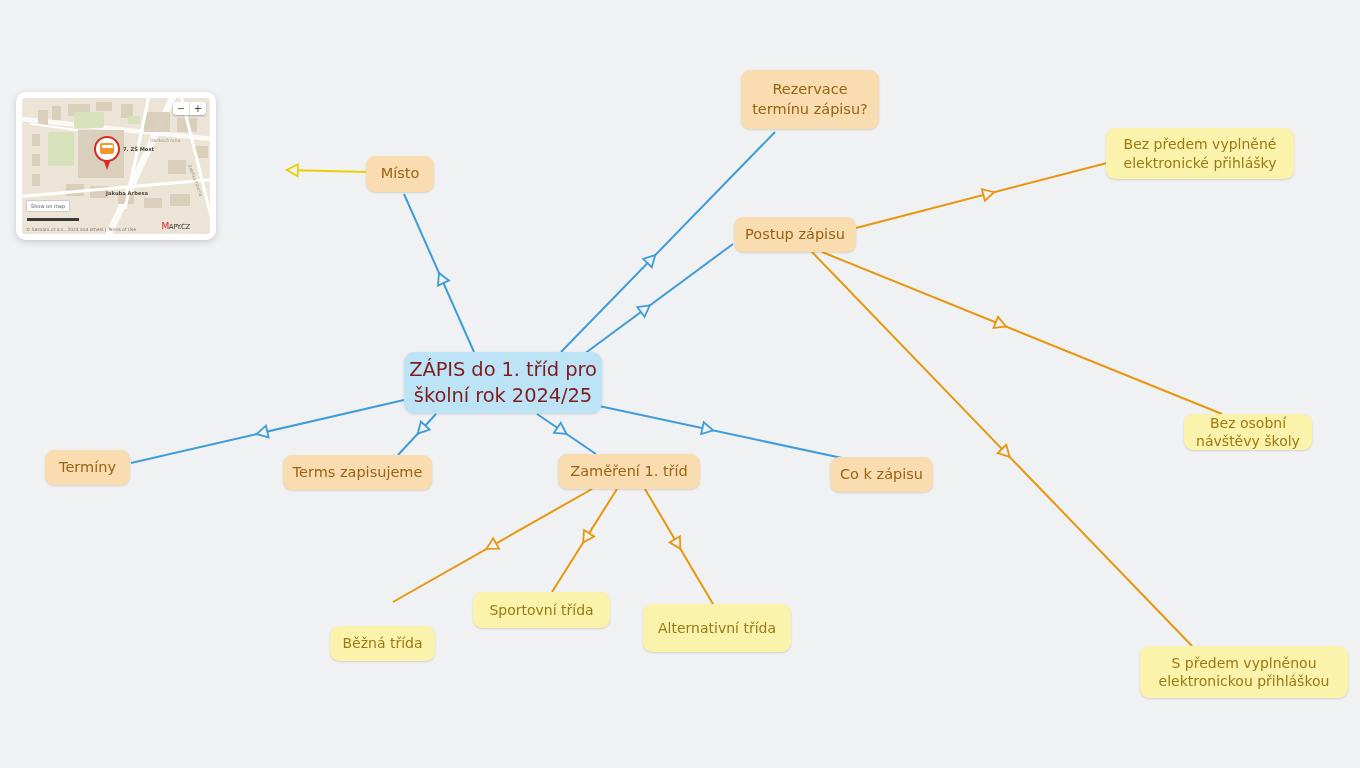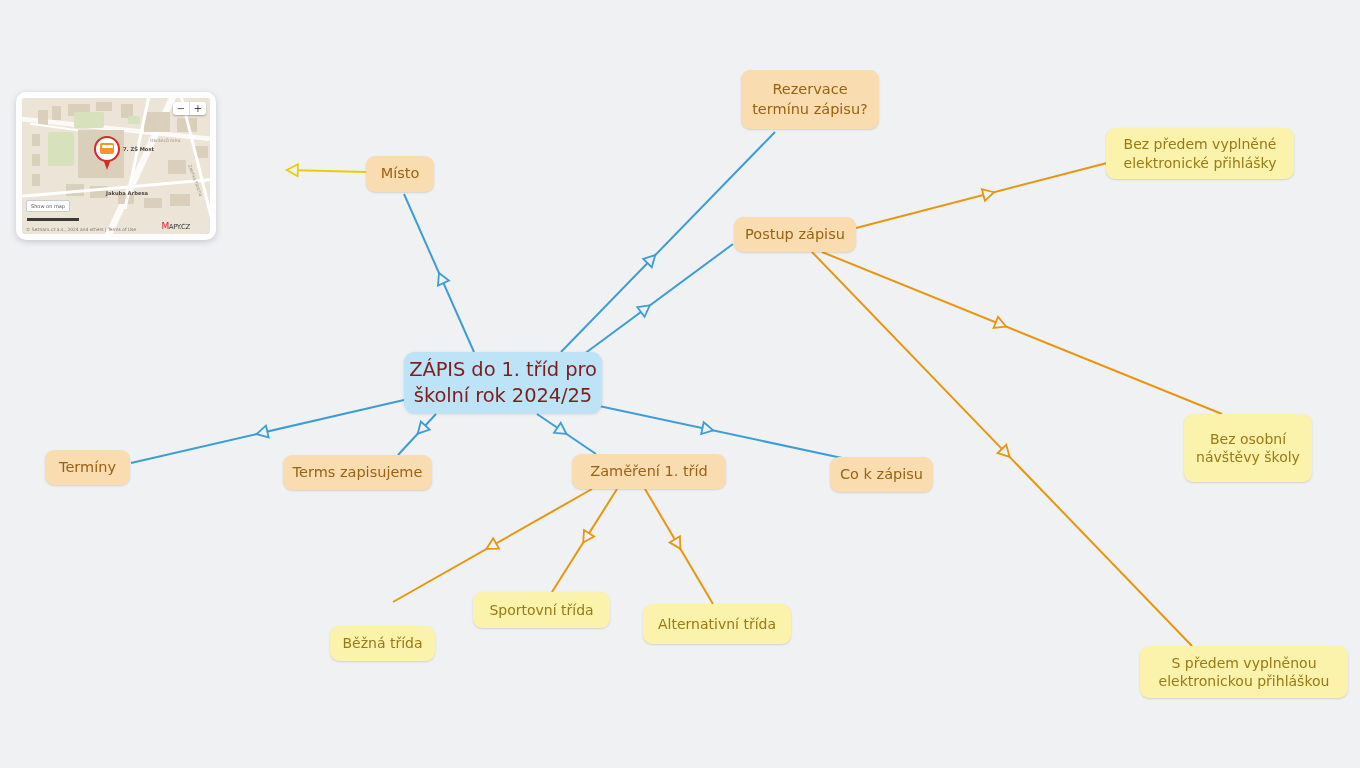--- a/index.html
+++ b/index.html
@@ -338,24 +338,24 @@
   </div>
 
 <div class="node node-root" style="left: 404px; top: 352px; width: 198px; height: 61px;"><span>ZÁPIS do 1. tříd pro
 školní rok 2024/25</span></div>
     <div class="node node-peach" style="left: 741px; top: 70px; width: 138px; height: 59px;"><span>Rezervace
 termínu zápisu?</span></div>
     <div class="node node-peach" style="left: 734px; top: 217px; width: 122px; height: 35px;"><span>Postup zápisu</span></div>
     <div class="node node-peach" style="left: 366px; top: 156px; width: 68px; height: 36px;"><span>Místo</span></div>
     <div class="node node-peach" style="left: 45px; top: 450px; width: 85px; height: 35px;"><span>Termíny</span></div>
     <div class="node node-peach" style="left: 283px; top: 455px; width: 149px; height: 35px;"><span>Terms zapisujeme</span></div>
-    <div class="node node-peach" style="left: 572px; top: 454px; width: 154px; height: 35px;"><span>Zaměření 1. tříd</span></div>
+    <div class="node node-peach" style="left: 558px; top: 454px; width: 142px; height: 35px;"><span>Zaměření 1. tříd</span></div>
     <div class="node node-peach" style="left: 830px; top: 457px; width: 103px; height: 35px;"><span>Co k zápisu</span></div>
     <div class="node node-yellow" style="left: 1106px; top: 128px; width: 188px; height: 51px;"><span>Bez předem vyplněné
 elektronické přihlášky</span></div>
-    <div class="node node-yellow" style="left: 1184px; top: 414px; width: 128px; height: 68px;"><span>Bez osobní
+    <div class="node node-yellow" style="left: 1184px; top: 414px; width: 128px; height: 36px;"><span>Bez osobní
 návštěvy školy</span></div>
     <div class="node node-yellow" style="left: 1140px; top: 646px; width: 208px; height: 52px;"><span>S předem vyplněnou
 elektronickou přihláškou</span></div>
     <div class="node node-yellow" style="left: 330px; top: 626px; width: 105px; height: 35px; align-items: center;"><span>Běžná třída</span></div>
     <div class="node node-yellow" style="left: 473px; top: 592px; width: 137px; height: 36px;"><span>Sportovní třída</span></div>
-    <div class="node node-yellow" style="left: 643px; top: 604px; width: 148px; height: 40px;"><span>Alternativní třída</span></div>
+    <div class="node node-yellow" style="left: 643px; top: 604px; width: 148px; height: 48px;"><span>Alternativní třída</span></div>
   </div>
 
 </body></html>

